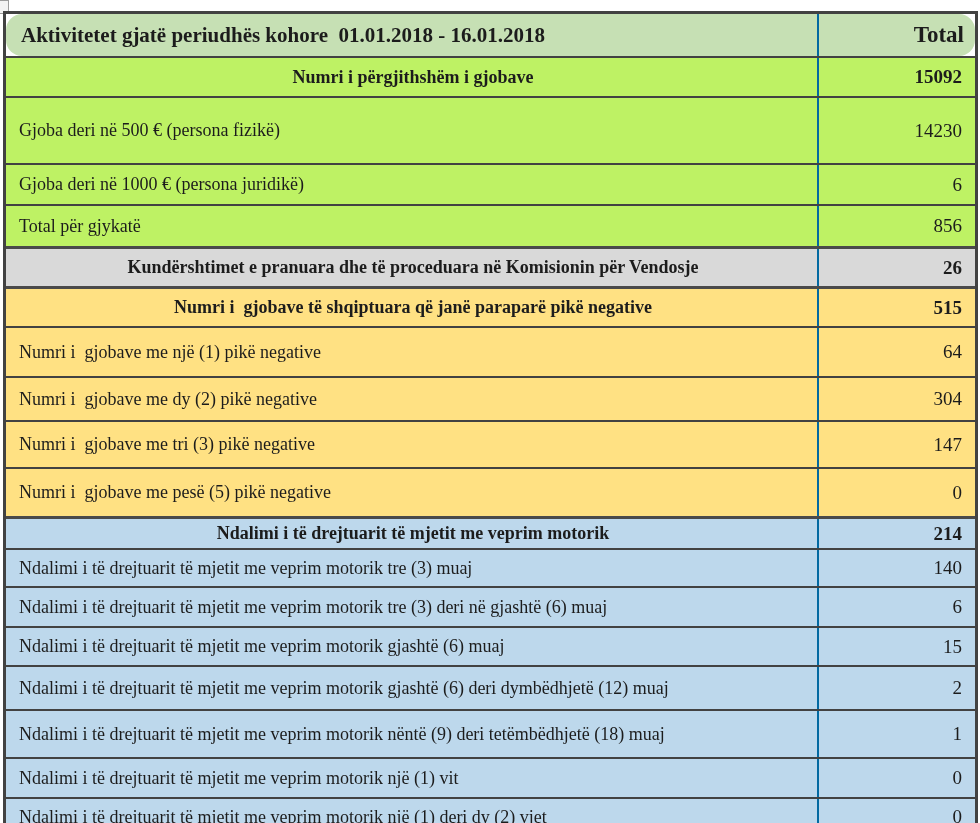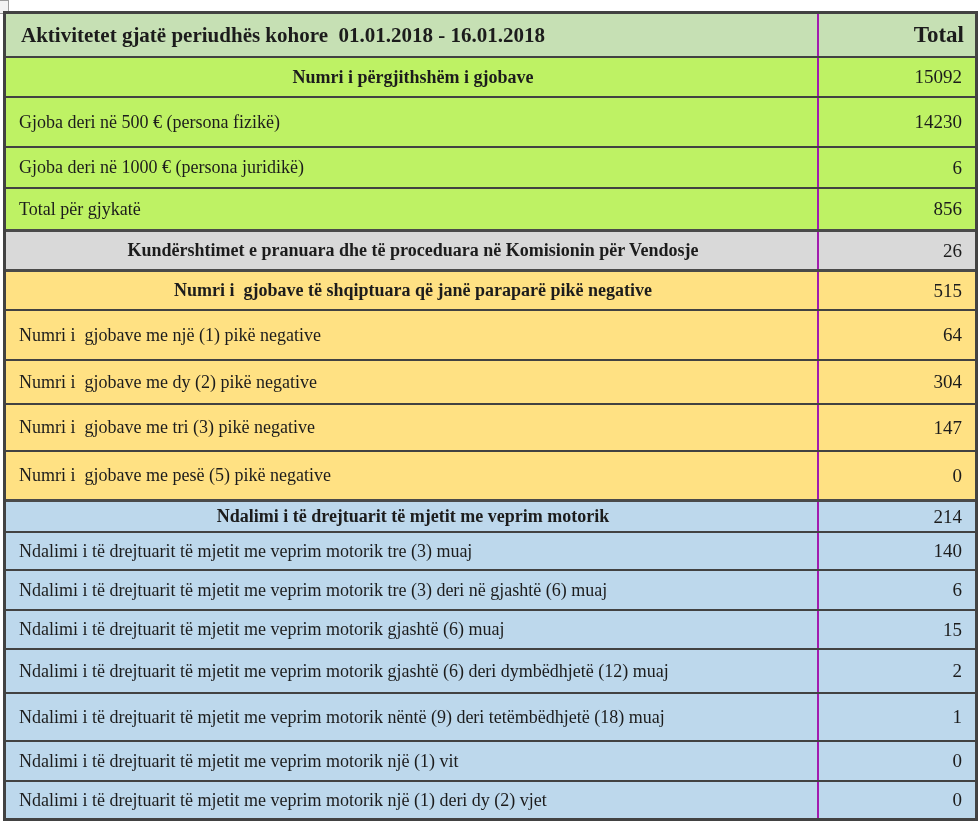--- a/index.html
+++ b/index.html
@@ -40,42 +40,42 @@
   }
   .cell.label {
     flex: 1 1 auto;
     padding: 2px 10px 2px 13px;
     font-size: 18px;
     justify-content: flex-start;
     min-width: 0;
   }
   .cell.value {
     flex: 0 0 158px;
-    border-left: 2px solid #a21caf;
+    border-left: 2px solid #0369a1;
     justify-content: flex-end;
     padding: 2px 13px 2px 6px;
     font-size: 19px;
   }
   .row.section .cell.label {
     justify-content: center;
     text-align: center;
     font-weight: 700;
   }
-  .row.section .cell.value { font-weight: 400; }
+  .row.section .cell.value { font-weight: 700; }
   .row.title-row .cell.label {
     font-size: 21px;
     font-weight: 700;
     padding-left: 15px;
   }
   .row.title-row .cell.value {
     font-size: 23px;
     font-weight: 700;
     padding-right: 11px;
   }
-  .green  { background: #c6e0b4; }
+  .green  { background: #c6e0b4; border-radius: 16px; }
   .peach  { background: #bef264; }
   .gray   { background: #d9d9d9; }
   .yellow { background: #ffe183; }
   .blue   { background: #bdd8ec; }
 </style>
 </head>
 <body>
 
 <div class="corner-artifact"></div>
 
@@ -83,21 +83,21 @@
 
   <div class="row title-row green" style="height:42px">
     <div class="cell label">Aktivitetet gjatë periudhës kohore  01.01.2018 - 16.01.2018</div>
     <div class="cell value">Total</div>
   </div>
 
   <div class="row section peach" style="height:40px">
     <div class="cell label">Numri i përgjithshëm i gjobave</div>
     <div class="cell value">15092</div>
   </div>
-  <div class="row peach" style="height:50px">
+  <div class="row peach" style="height:67px">
     <div class="cell label">Gjoba deri në 500 € (persona fizikë)</div>
     <div class="cell value">14230</div>
   </div>
   <div class="row peach" style="height:41px">
     <div class="cell label">Gjoba deri në 1000 € (persona juridikë)</div>
     <div class="cell value">6</div>
   </div>
   <div class="row peach" style="height:42px">
     <div class="cell label">Total për gjykatë</div>
     <div class="cell value">856</div>

